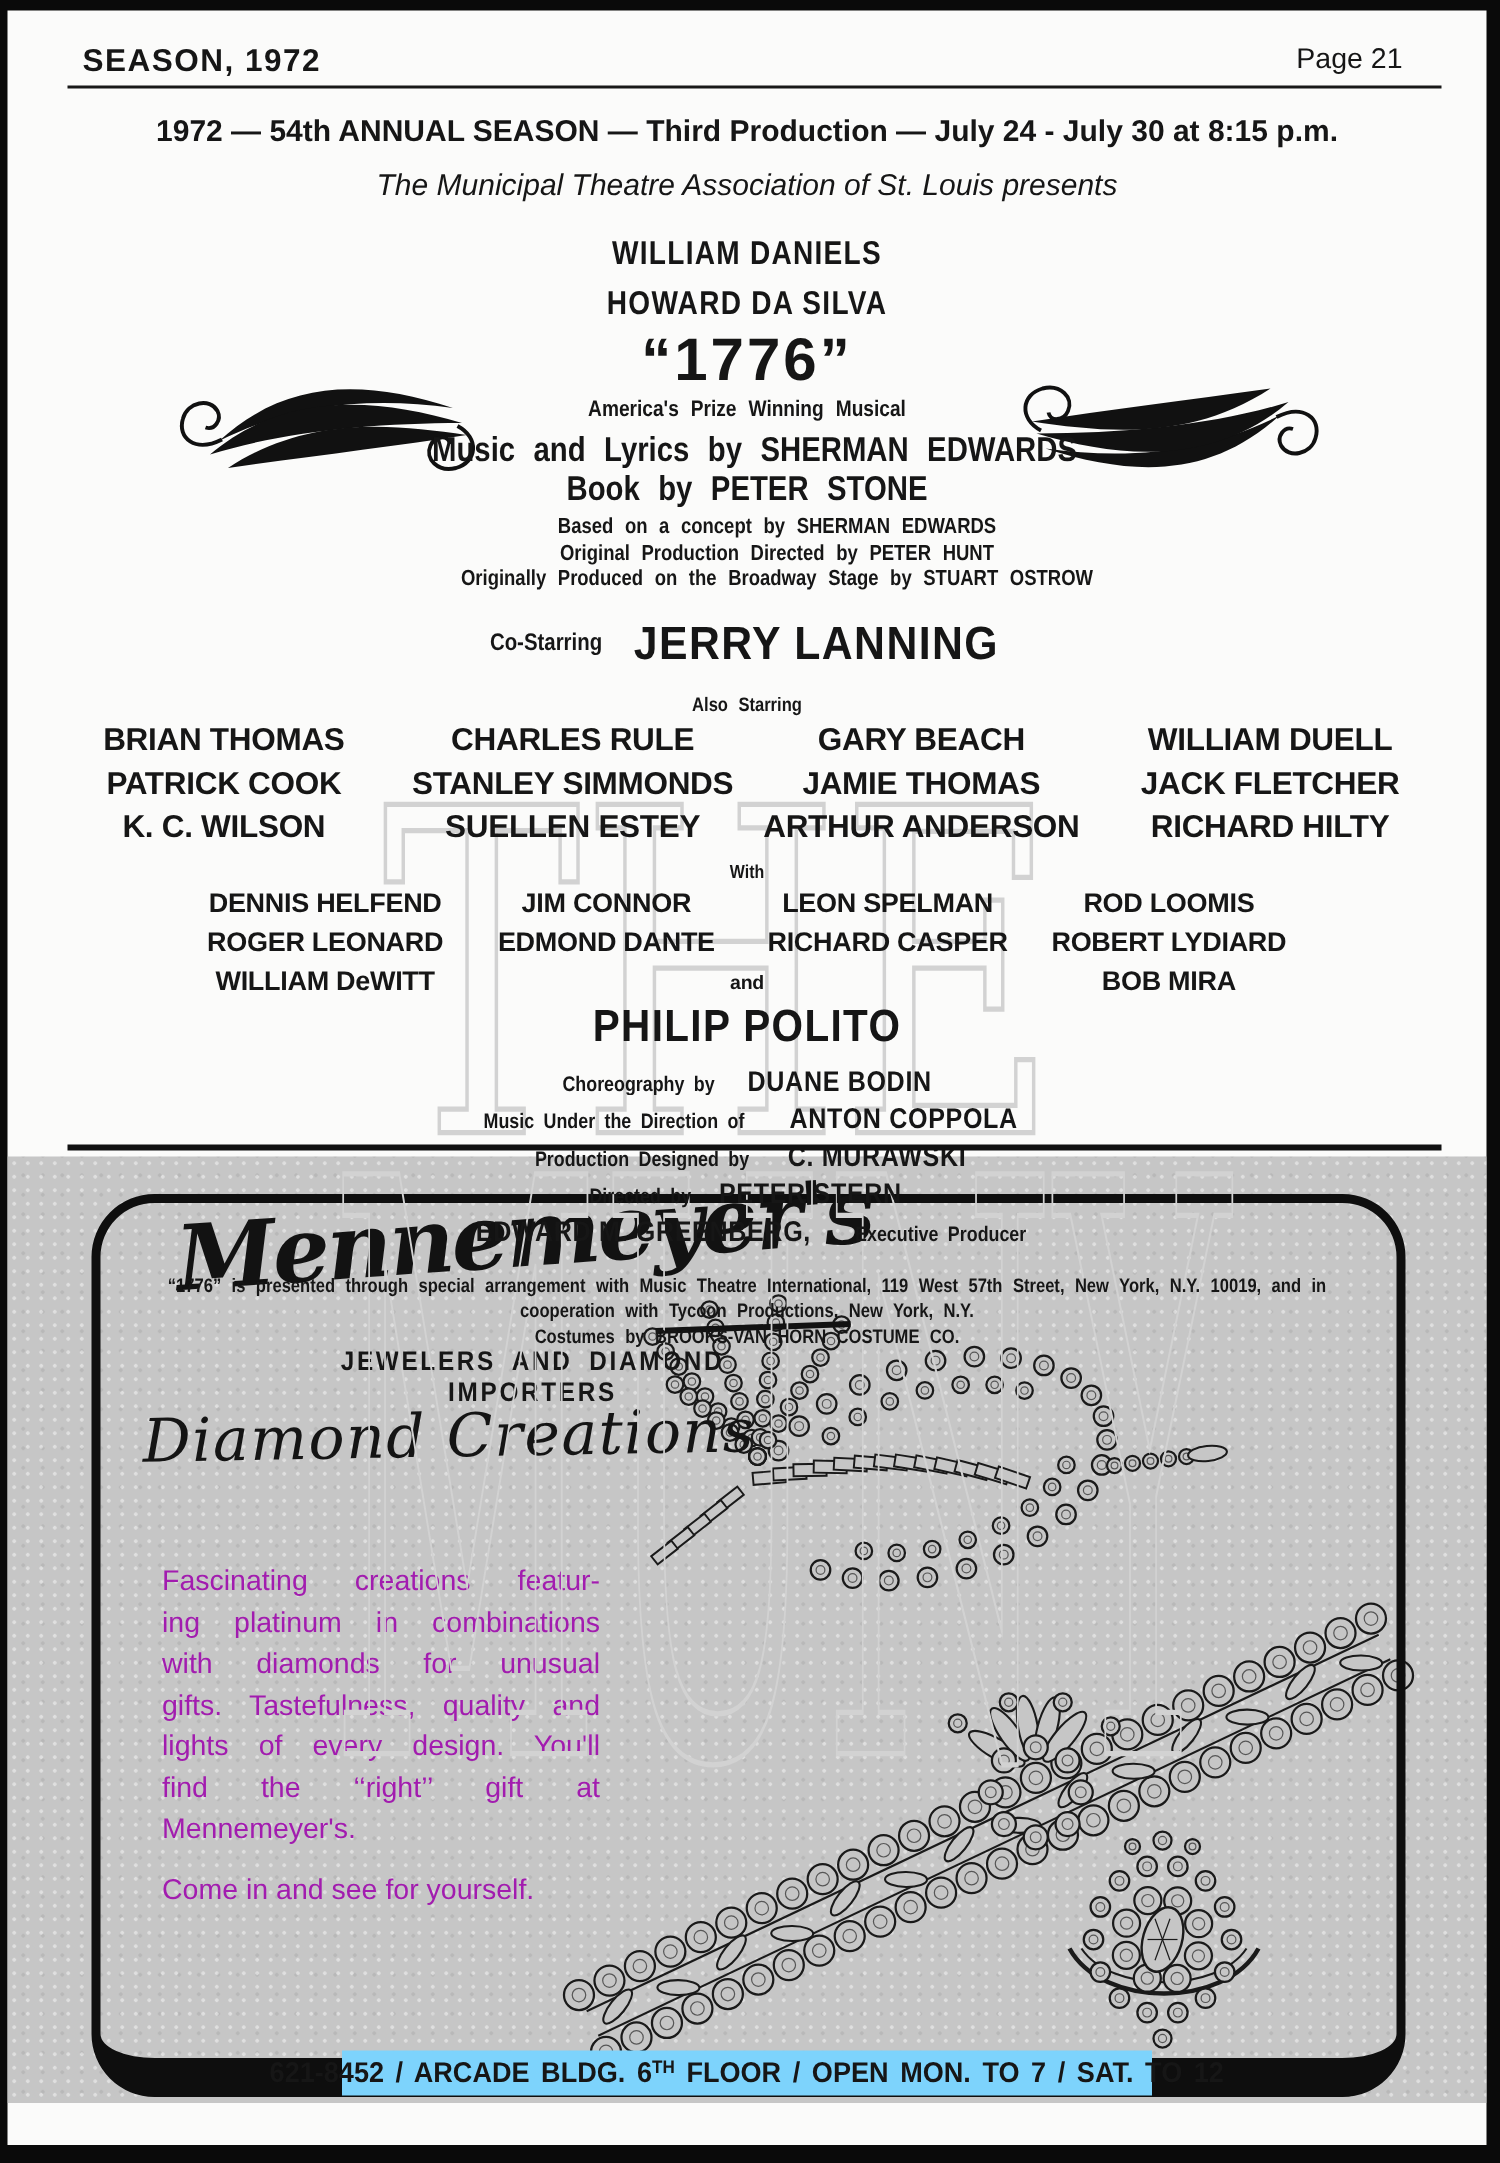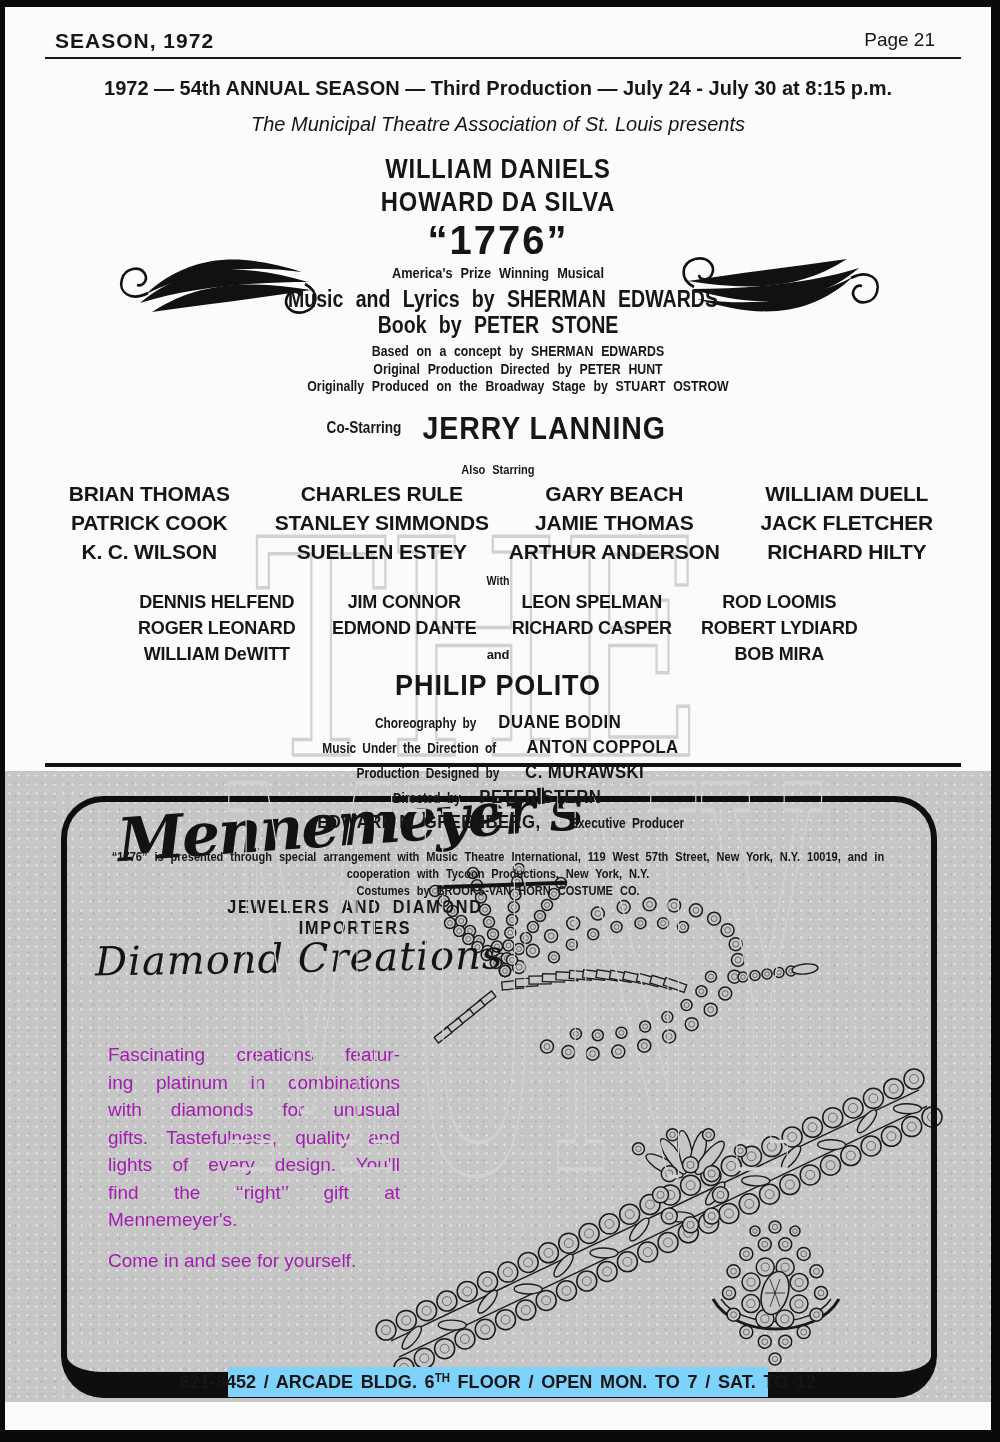--- a/index.html
+++ b/index.html
@@ -16,21 +16,21 @@
   .mast-title{float:left;font-size:21px;font-weight:bold;letter-spacing:1px;}
   .mast-page{float:right;font-size:19px;}
   .mast-rule{position:absolute;top:50px;left:40px;right:30px;height:2px;background:#181818;z-index:3;}
 
   
   .program{position:absolute;top:58px;left:0;right:0;text-align:center;z-index:3;}
   .cx85{display:block;transform:scaleX(.85);transform-origin:50% 50%;}
   .cx9{display:block;transform:scaleX(.9);transform-origin:50% 50%;}
   .prod-line{font-size:20px;font-weight:bold;margin-top:12px;}
   .presents{font-size:20px;font-style:italic;margin-top:13px;}
-  .star-names{font-size:28px;font-weight:bold;line-height:33px;margin-top:16px;letter-spacing:1px;}
+  .star-names{font-size:22px;font-weight:bold;line-height:33px;margin-top:16px;letter-spacing:1px;}
   .goth{font-weight:bold;word-spacing:.35em;}
   .premiere{font-size:15px;margin-top:7px;}
   .title1776{font-size:40px;font-weight:bold;letter-spacing:2px;margin-top:2px;line-height:40px;}
   .tagline{font-size:15px;margin-top:4px;}
   .music{font-size:23px;margin-top:6px;line-height:25px;padding-left:10px;}
   .book{font-size:23px;margin-top:1px;line-height:25px;}
   .based{font-size:14.5px;line-height:17.5px;margin-top:5px;padding-left:40px;}
   .costar{margin-top:15px;}
   .costar .lbl{font-size:16px;font-weight:bold;display:inline-block;transform:scaleX(.85);vertical-align:6px;word-spacing:.2em;}
   .costar .nm{font-size:31px;font-weight:bold;letter-spacing:1px;display:inline-block;transform:scaleX(.92);}

